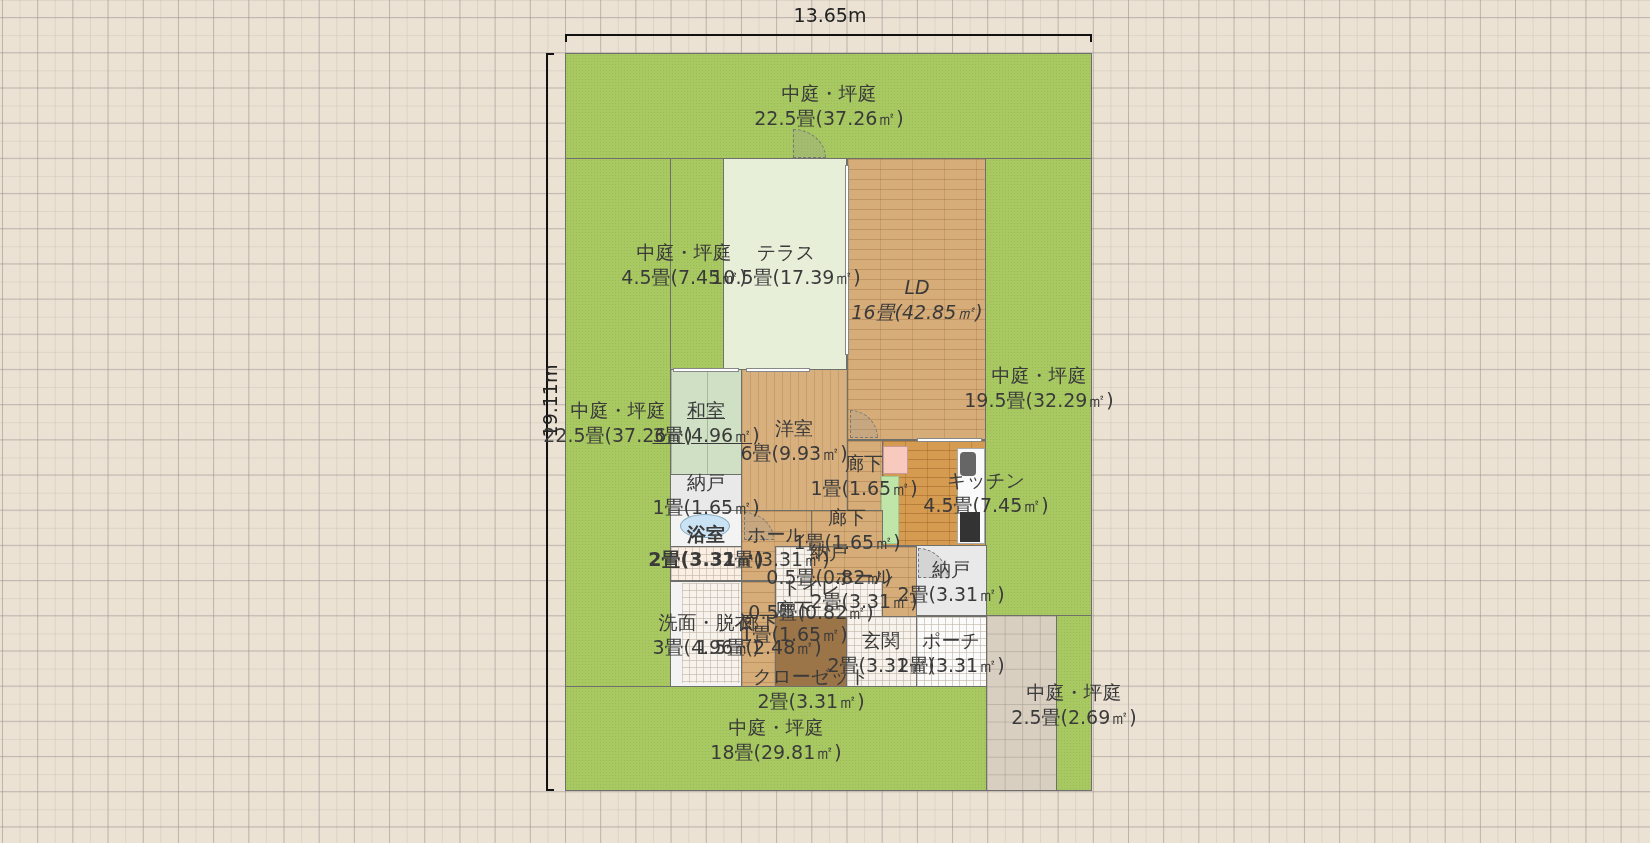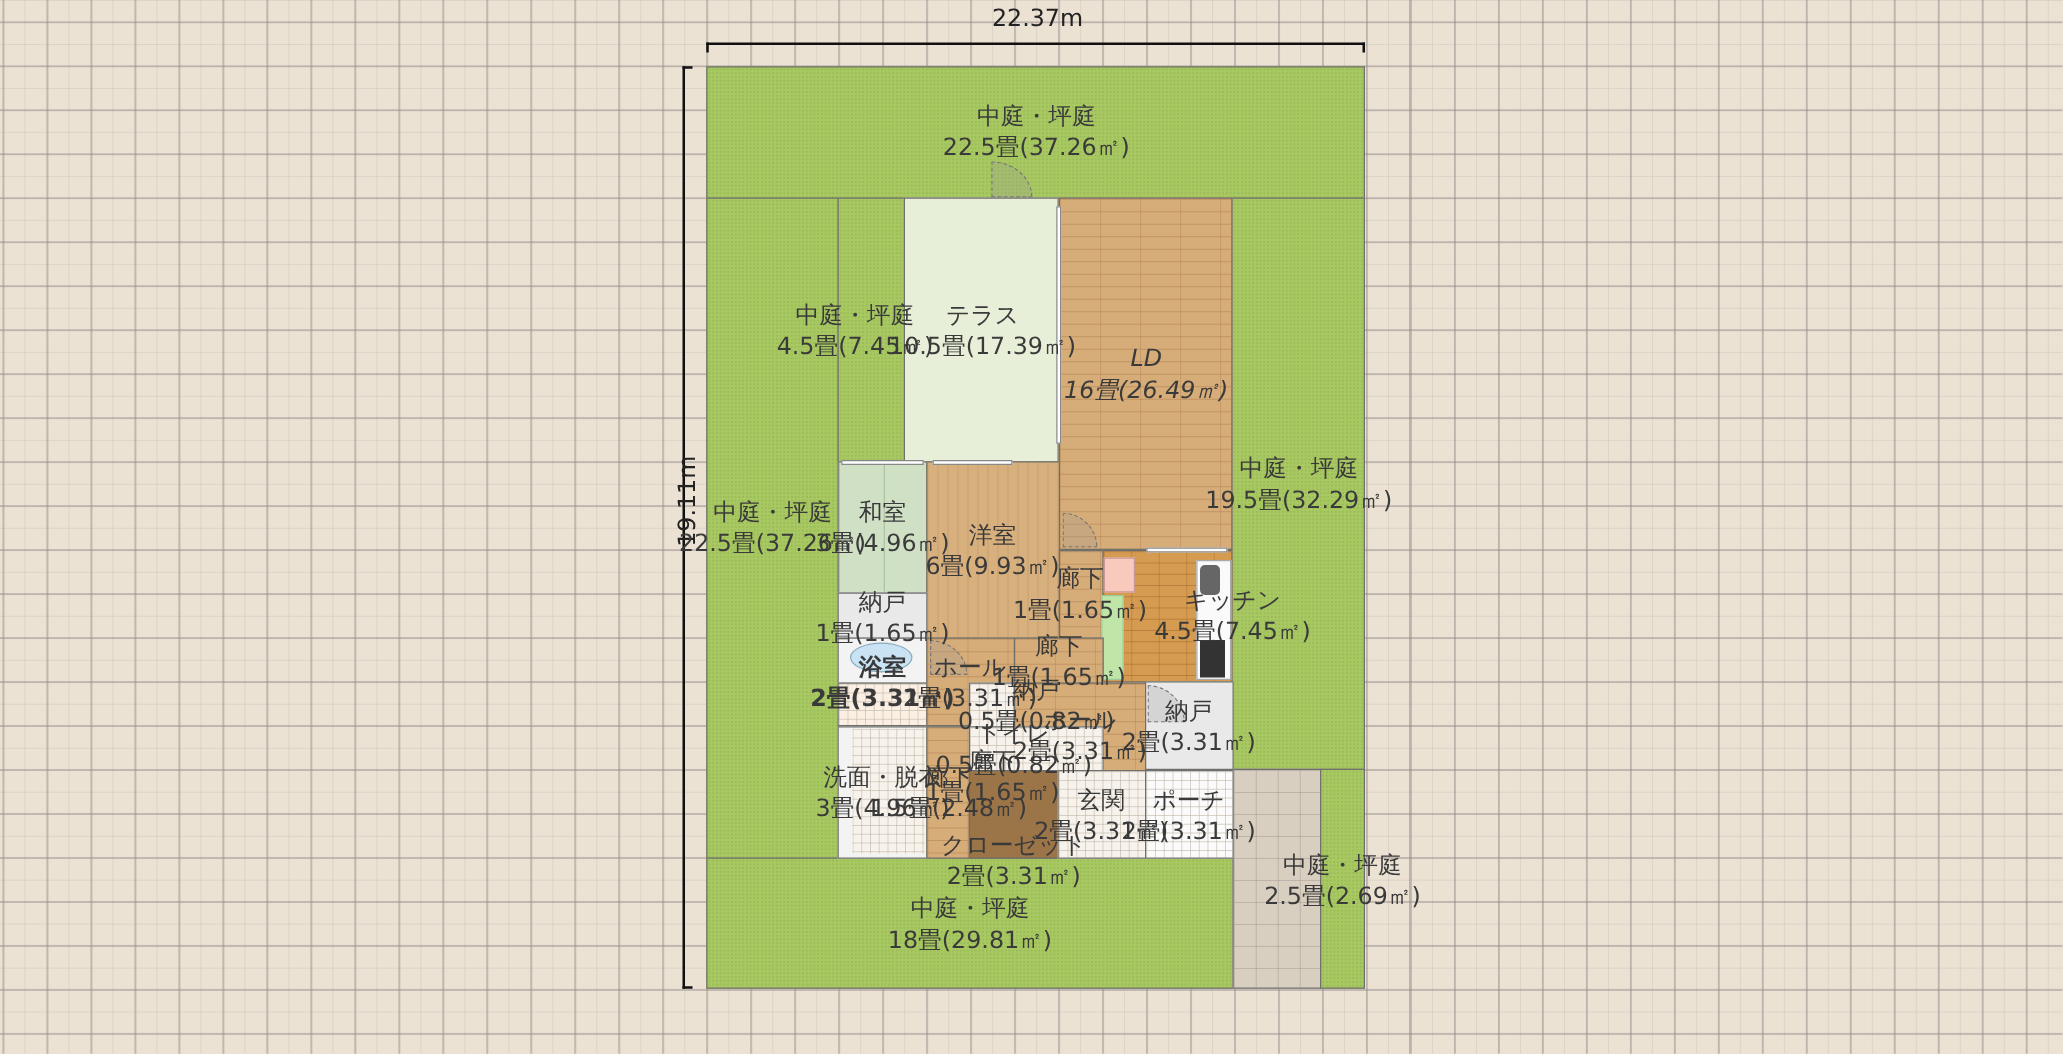--- a/index.html
+++ b/index.html
@@ -60,21 +60,21 @@
     white-space:nowrap; transform:translateX(-50%); pointer-events:auto; }
   .label span { display:block; }
   .window { position:absolute; background:#fff; border:1px solid #888; box-sizing:border-box; }
   .door-arc { position:absolute; border:1px dashed #777; border-radius:0 100% 0 0; background:rgba(150,150,150,0.25); box-sizing:border-box; }
   .fixture { position:absolute; box-sizing:border-box; }
 </style>
 </head>
 <body>
 
 <div class="dim-top"></div>
-<div class="dim-top-label">22.37m</div>
+<div class="dim-top-label">13.65m</div>
 <div class="dim-left"></div>
 <div class="dim-left-label">19.11m</div>
 
 <div class="room garden" style="left:565px;top:53px;width:527px;height:106px;"></div>
 <div class="room garden" style="left:565px;top:158px;width:106px;height:529px;"></div>
 <div class="room garden" style="left:670px;top:158px;width:54px;height:212px;"></div>
 <div class="room garden" style="left:985px;top:158px;width:107px;height:458px;"></div>
 <div class="room garden" style="left:565px;top:686px;width:422px;height:105px;"></div>
 <div class="room paving" style="left:986px;top:615px;width:71px;height:176px;"></div>
 <div class="room garden" style="left:1056px;top:615px;width:36px;height:176px;"></div>
@@ -131,31 +131,31 @@
 <div class="label" style="left:684px;top:240px;">
   <span>中庭・坪庭</span>
   <span>4.5畳(7.45㎡)</span>
 </div>
 <div class="label" style="left:786px;top:240px;">
   <span>テラス</span>
   <span>10.5畳(17.39㎡)</span>
 </div>
 <div class="label" style="left:917px;top:275px;font-style:italic;">
   <span>LD</span>
-  <span>16畳(26.49㎡)</span>
+  <span>16畳(42.85㎡)</span>
 </div>
 <div class="label" style="left:1039px;top:363px;">
   <span>中庭・坪庭</span>
   <span>19.5畳(32.29㎡)</span>
 </div>
 <div class="label" style="left:618px;top:398px;">
   <span>中庭・坪庭</span>
   <span>22.5畳(37.26㎡)</span>
 </div>
-<div class="label" style="left:706px;top:398px;">
+<div class="label" style="left:706px;top:398px;text-decoration:underline;">
   <span>和室</span>
   <span>3畳(4.96㎡)</span>
 </div>
 <div class="label" style="left:794px;top:416px;">
   <span>洋室</span>
   <span>6畳(9.93㎡)</span>
 </div>
 <div class="label" style="left:864px;top:451px;">
   <span>廊下</span>
   <span>1畳(1.65㎡)</span>

